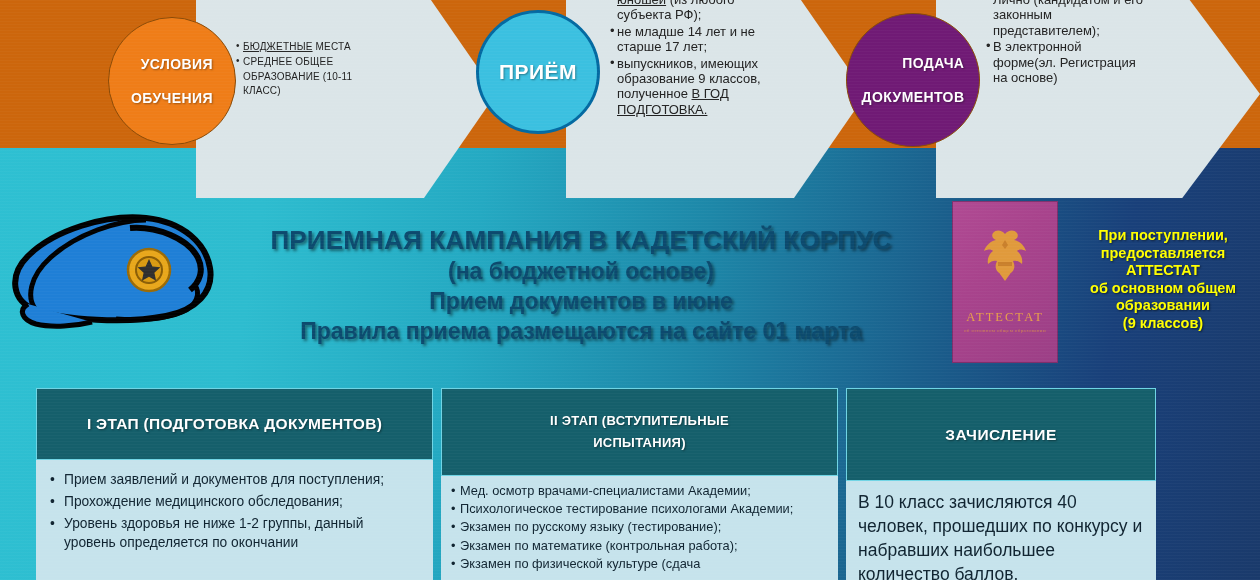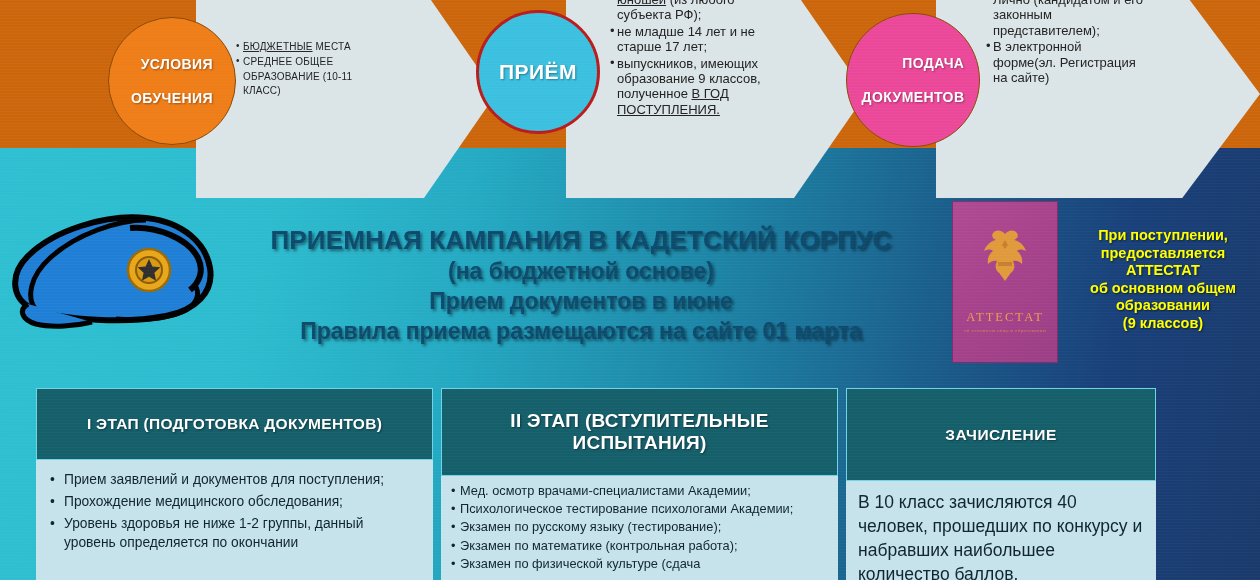--- a/index.html
+++ b/index.html
@@ -41,22 +41,22 @@
   .u{text-decoration:underline;}
 
   
   .circ{position:absolute;border-radius:50%;display:flex;align-items:center;
     justify-content:center;text-align:right;color:#fff;font-weight:bold;
     box-sizing:border-box;}
   .circ span{display:block;text-shadow:1px 1px 2px rgba(0,0,0,.35);}
   .c1{left:108px;top:17px;width:128px;height:128px;background:#ef7d18;
       border:1px solid #8a4a06;font-size:14px;line-height:17px;letter-spacing:.4px;}
   .c2{left:476px;top:10px;width:124px;height:124px;background:#3bc0e0;
-      border:3px solid #b91c1c;font-size:21px;letter-spacing:.5px;}
-  .c3{left:846px;top:13px;width:134px;height:134px;background:#ec4899;
+      border:3px solid #0369a1;font-size:21px;letter-spacing:.5px;}
+  .c3{left:846px;top:13px;width:134px;height:134px;background:#701a75;
       border:1px solid #8a4a06;font-size:14px;line-height:17px;letter-spacing:.4px;}
 
   
   .beret{position:absolute;left:6px;top:206px;width:220px;height:130px;}
 
   
   .title{position:absolute;left:256px;top:225px;width:650px;text-align:center;
     color:#0c4a6e;font-weight:bold;text-shadow:2px 2px 3px rgba(0,0,0,.45);}
   .title .l1{font-size:26px;line-height:31px;letter-spacing:.2px;}
   .title .l2{font-size:23px;line-height:30px;}
@@ -91,21 +91,21 @@
 
   .p1{left:36px;top:388px;width:397px;}
   .p1 .head{height:72px;padding:0 10px;}
   .p1 .head span{font-size:15.5px;letter-spacing:.3px;}
   .p1 .body{height:120px;padding:10px 16px 0 12px;overflow:hidden;}
   .p1 .body li{padding-left:16px;font-size:13.8px;line-height:19px;margin-bottom:3px;}
   .p1 .body li:before{content:"\2022";position:absolute;left:2px;top:0;}
 
   .p2{left:441px;top:388px;width:397px;}
   .p2 .head{height:88px;padding:0 26px;}
-  .p2 .head span{font-size:19px;line-height:22px;letter-spacing:.3px;}
+  .p2 .head span{font-size:13px;line-height:22px;letter-spacing:.3px;}
   .p2 .body{height:124px;padding:6px 10px 0 10px;overflow:hidden;}
   .p2 .body li{padding-left:9px;font-size:12.8px;line-height:18.2px;}
   .p2 .body li:before{content:"\2022";position:absolute;left:0;top:0;}
 
   .p3{left:846px;top:388px;width:310px;}
   .p3 .head{height:93px;padding:0 10px;}
   .p3 .head span{font-size:15.5px;letter-spacing:.5px;}
   .p3 .body{height:99px;padding:9px 12px 0 12px;overflow:hidden;}
   .p3 .body .txt{font-size:17.5px;line-height:24px;}
 </style>
@@ -127,28 +127,28 @@
     <ul>
       <li><span class="u">БЮДЖЕТНЫЕ</span><span> МЕСТА</span></li>
       <li>СРЕДНЕЕ ОБЩЕЕ ОБРАЗОВАНИЕ (10-11 КЛАСС)</li>
     </ul>
   </div>
 
   <div class="arrow-text at2">
     <ul>
       <li><span class="u">юношей</span><span> (из любого субъекта РФ);</span></li>
       <li>не младше 14 лет и не старше 17 лет;</li>
-      <li><span>выпускников, имеющих образование 9 классов, полученное </span><span class="u">В ГОД ПОСТУПЛЕНИЯ.</span></li>
+      <li><span>выпускников, имеющих образование 9 классов, полученное </span><span class="u">В ГОД ПОДГОТОВКА.</span></li>
     </ul>
   </div>
 
   <div class="arrow-text at3">
     <ul>
       <li>Лично (кандидатом и его законным представителем);</li>
-      <li>В электронной форме(эл. Регистрация на сайте)</li>
+      <li>В электронной форме(эл. Регистрация на основе)</li>
     </ul>
   </div>
 
   <div class="circ c1">
     <span>
       <span>УСЛОВИЯ</span><br>
       <span>ОБУЧЕНИЯ</span>
     </span>
   </div>
 

